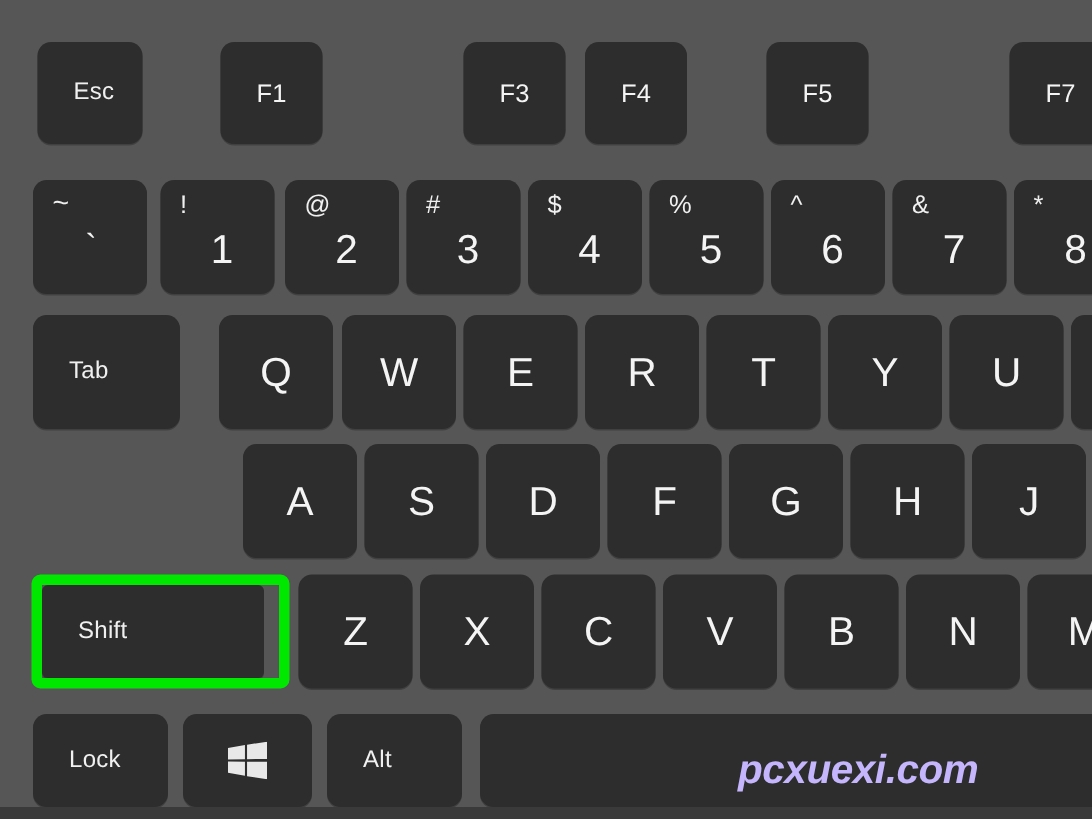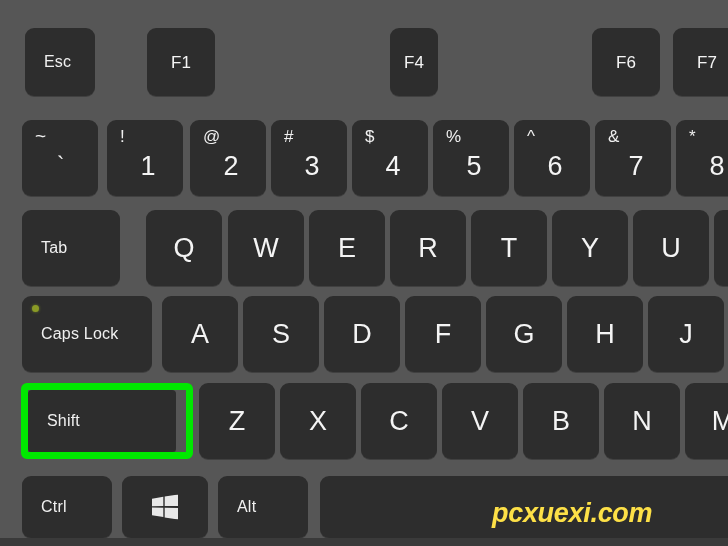--- a/index.html
+++ b/index.html
@@ -51,24 +51,23 @@
     text-align: right;
   }
   
   .key.mod {
     display: flex;
     align-items: center;
     justify-content: flex-start;
   }
   .key.mod .glyph {
     font-size: 16px;
-    padding-left: 7px;
+    padding-left: 24px;
     color: #f0f0f0;
     letter-spacing: 0.2px;
-    margin-left: 12px;
   }
   
   .key.dual .sym {
     position: absolute;
     left: 13px;
     top: 8px;
     font-size: 17px;
     color: #f0f0f0;
     line-height: 1;
   }
@@ -126,42 +125,45 @@
     transform: translate(-50%, -50%);
     width: 26px;
     height: 25px;
   }
   
   .watermark {
     position: absolute;
     font-style: italic;
     font-weight: bold;
     font-size: 27px;
-    color: #fde047;
+    color: #c4b5fd;
     letter-spacing: -0.3px;
     white-space: nowrap;
   }
 </style>
 </head>
 <body>
 
 <div id="keyboard">
 
   <div class="key mod" style="left:25px;top:28px;width:70px;height:68px;">
     <span class="glyph">Esc</span>
   </div>
 
   <div class="key center fkey" style="left:147px;top:28px;width:68px;height:68px;">
     <span class="glyph">F1</span>
   </div>
-  <div class="key center fkey" style="left:390px;top:28px;width:48px;height:68px;">
+  <div class="key center fkey" style="left:309px;top:28px;width:68px;height:68px;">
+    <span class="glyph">F3</span>
+  </div>
+  <div class="key center fkey" style="left:390px;top:28px;width:68px;height:68px;">
     <span class="glyph">F4</span>
   </div>
-  <div class="key center fkey" style="left:592px;top:28px;width:68px;height:68px;">
-    <span class="glyph">F6</span>
+  <div class="key center fkey" style="left:511px;top:28px;width:68px;height:68px;">
+    <span class="glyph">F5</span>
   </div>
   <div class="key center fkey" style="left:673px;top:28px;width:68px;height:68px;">
     <span class="glyph">F7</span>
   </div>
 
   <div class="key dual" style="left:22px;top:120px;width:76px;height:76px;">
     <span class="tilde-sym">~</span>
     <span class="tick-sym">`</span>
   </div>
 
@@ -219,24 +221,20 @@
   <div class="key center" style="left:552px;top:210px;width:76px;height:76px;">
     <span class="glyph">Y</span>
   </div>
   <div class="key center" style="left:633px;top:210px;width:76px;height:76px;">
     <span class="glyph">U</span>
   </div>
   <div class="key center" style="left:714px;top:210px;width:76px;height:76px;">
     
   </div>
 
-  <div class="key mod" style="left:22px;top:296px;width:130px;height:76px;">
-    <span class="led"></span>
-    <span class="glyph">Caps Lock</span>
-  </div>
   <div class="key center" style="left:162px;top:296px;width:76px;height:76px;">
     <span class="glyph">A</span>
   </div>
   <div class="key center" style="left:243px;top:296px;width:76px;height:76px;">
     <span class="glyph">S</span>
   </div>
   <div class="key center" style="left:324px;top:296px;width:76px;height:76px;">
     <span class="glyph">D</span>
   </div>
   <div class="key center" style="left:405px;top:296px;width:76px;height:76px;">
@@ -273,21 +271,21 @@
     <span class="glyph">B</span>
   </div>
   <div class="key center" style="left:604px;top:383px;width:76px;height:76px;">
     <span class="glyph">N</span>
   </div>
   <div class="key center" style="left:685px;top:383px;width:76px;height:76px;">
     <span class="glyph">M</span>
   </div>
 
   <div class="key mod" style="left:22px;top:476px;width:90px;height:62px;">
-    <span class="glyph">Ctrl</span>
+    <span class="glyph">Lock</span>
   </div>
 
   <div class="key" style="left:122px;top:476px;width:86px;height:62px;">
     <svg class="winlogo" viewBox="0 0 26 25">
       <polygon points="0,4.2 11.3,2.2 11.3,11.6 0,11.8" fill="#e8e8e8"></polygon>
       <polygon points="12.7,1.95 26,0 26,11.5 12.7,11.6" fill="#e8e8e8"></polygon>
       <polygon points="0,13.1 11.3,13.3 11.3,22.6 0,20.7" fill="#e8e8e8"></polygon>
       <polygon points="12.7,13.3 26,13.4 26,25 12.7,23" fill="#e8e8e8"></polygon>
     </svg>
   </div>

